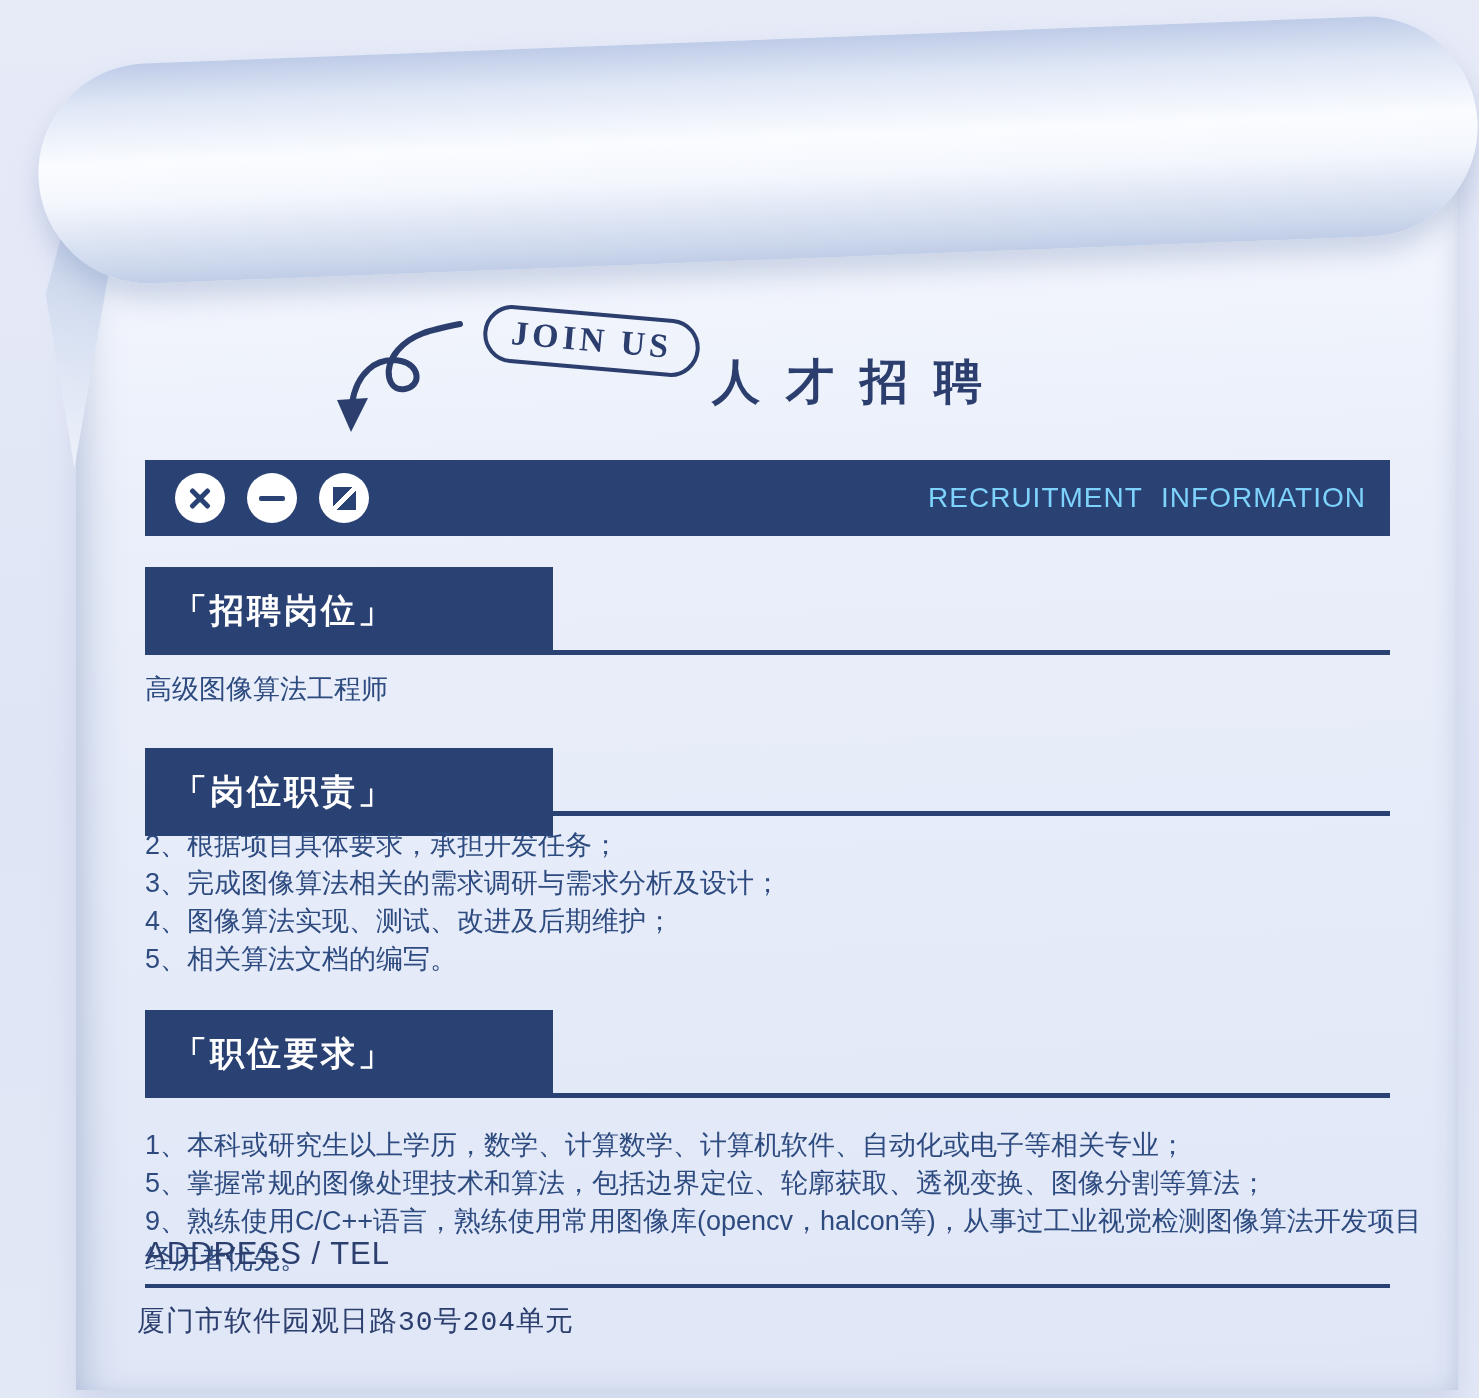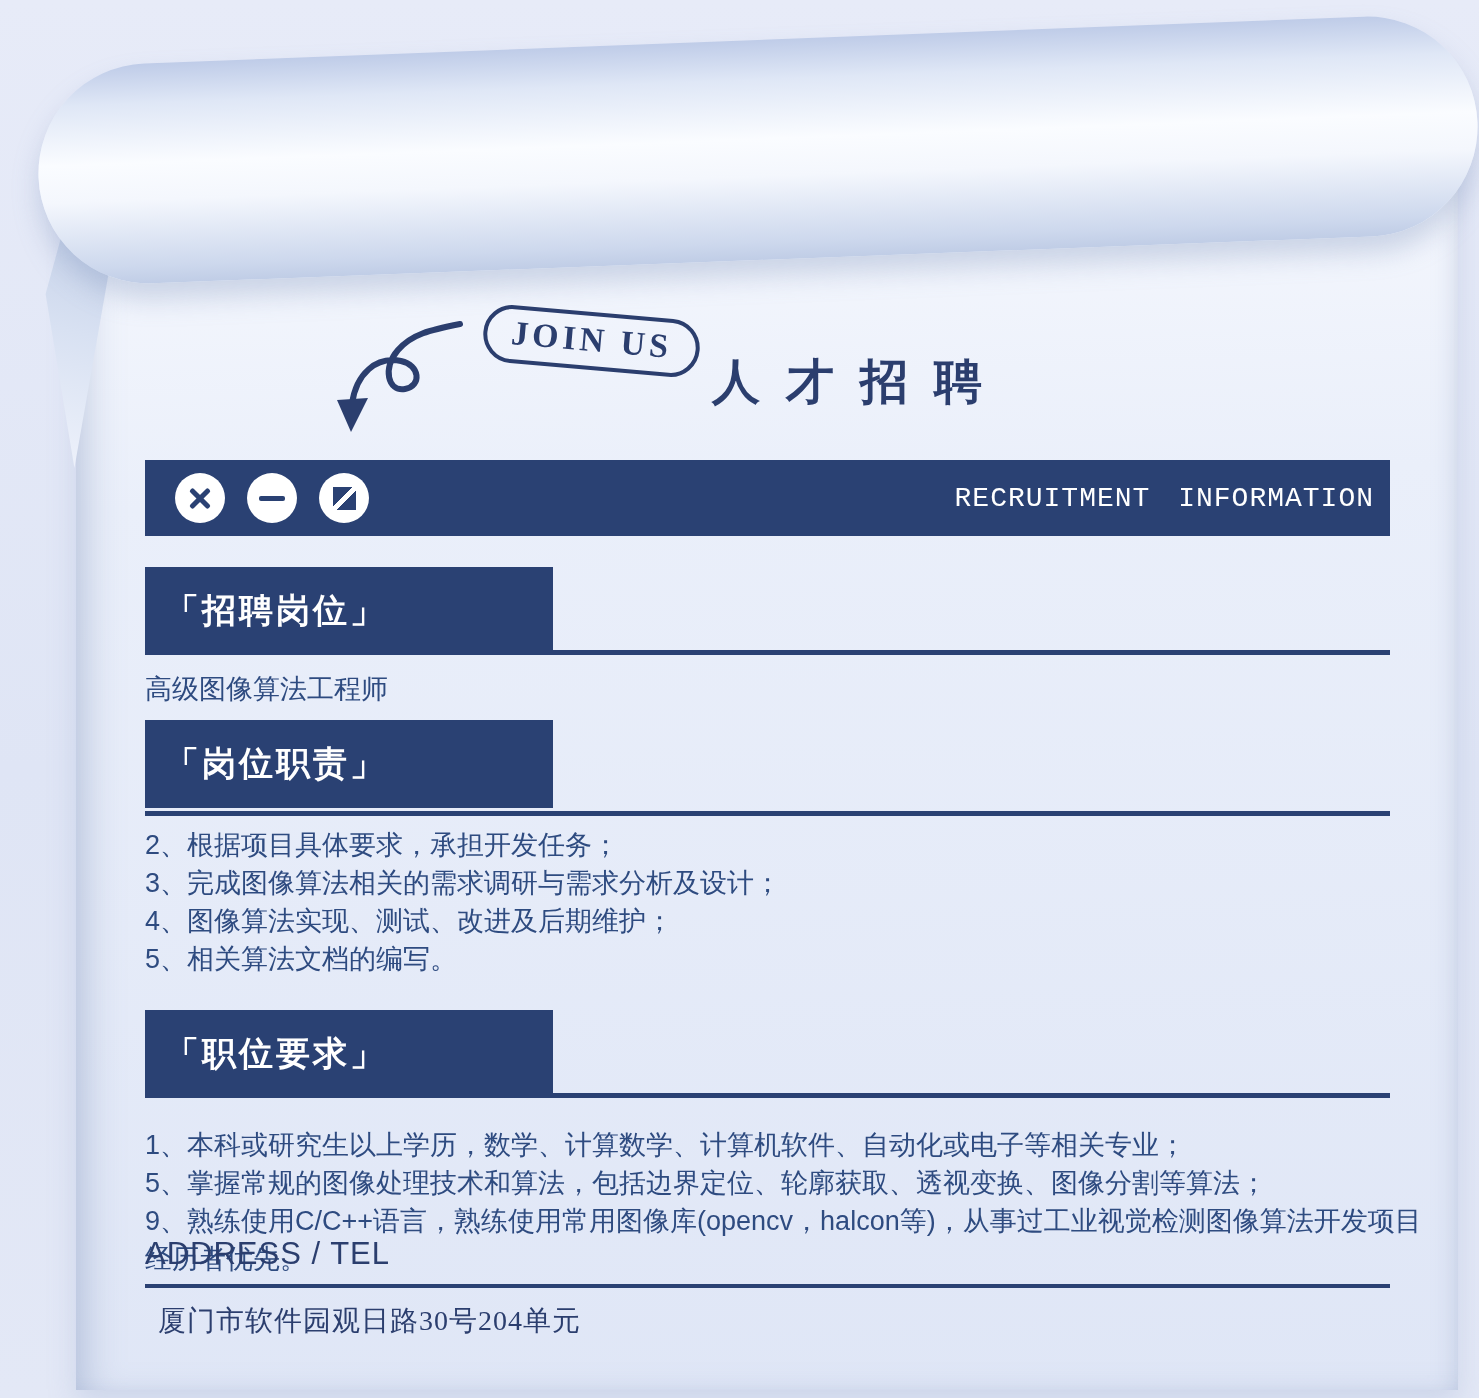--- a/index.html
+++ b/index.html
@@ -55,44 +55,44 @@
     background:#2a4173;border-radius:2px;
   }
   .glyph-close::before{transform:rotate(45deg);}
   .glyph-close::after{transform:rotate(-45deg);}
   .glyph-min{width:26px;height:5px;background:#2a4173;border-radius:2px;}
   .glyph-max{
     width:23px;height:23px;
     background:linear-gradient(135deg,#2a4173 42%,#ffffff 42%,#ffffff 57%,#2a4173 57%);
   }
   .tb-label{
-    margin-left:auto;padding-right:16px;
-    font-family:Liberation Mono, monospace;font-size:28px;color:#ffffff;
+    margin-left:auto;padding-right:24px;
+    font-family:Liberation Sans, sans-serif;font-size:28px;color:#7dd3fc;
     letter-spacing:1px;word-spacing:10px;white-space:nowrap;
   }
   
   .sec-box{
     position:absolute;left:145px;width:408px;height:88px;background:#2a4173;
-    color:#ffffff;display:flex;align-items:center;padding-left:20px;
+    color:#ffffff;display:flex;align-items:center;padding-left:28px;
     box-sizing:border-box;font-family:"Liberation Serif",serif;
     font-size:34px;font-weight:bold;letter-spacing:3px;white-space:nowrap;
   }
   .rule{position:absolute;left:145px;width:1245px;height:5px;background:#2a4173;}
   
   .body-list{position:absolute;left:145px;color:#2e4b80;font-size:27px;line-height:38px;}
   .body-list .line{white-space:normal;}
   .w-wide{width:1300px;}
   .footer-label{
     position:absolute;left:145px;top:1236px;color:#2b3e6e;
     font-family:Liberation Sans, sans-serif;font-size:31px;letter-spacing:1px;
   }
   .footer-rule{position:absolute;left:145px;top:1284px;width:1245px;height:4px;background:#2a4173;}
   .footer-address{
-    position:absolute;left:158px;top:1302px;color:#2b3e6e;
-    font-family:Liberation Serif, serif;font-size:28px;letter-spacing:1px;
+    position:absolute;left:137px;top:1302px;color:#2b3e6e;
+    font-family:Liberation Mono, monospace;font-size:28px;letter-spacing:1px;
   }
 </style>
 </head>
 <body>
 
 <div id="canvas">
 
   <div class="page"></div>
   <div class="curl-left"></div>
   <div class="roll"></div>
@@ -122,21 +122,21 @@
     </div>
     <div class="tb-label">RECRUITMENT INFORMATION</div>
   </div>
 
   <div class="sec-box" style="top:567px;">「招聘岗位」</div>
   <div class="rule" style="top:650px;"></div>
   <div class="body-list" style="top:670px;text-align:center;">
       <div class="line">高级图像算法工程师</div>
     </div>
 
-  <div class="sec-box" style="top:720px;">「岗位职责」</div>
+  <div class="sec-box" style="top:748px;">「岗位职责」</div>
   <div class="rule" style="top:811px;"></div>
   <div class="body-list" style="top:826px;">
       <div class="line">2、根据项目具体要求，承担开发任务；</div>
       <div class="line">3、完成图像算法相关的需求调研与需求分析及设计；</div>
       <div class="line">4、图像算法实现、测试、改进及后期维护；</div>
       <div class="line">5、相关算法文档的编写。</div>
     </div>
 
   <div class="sec-box" style="top:1010px;">「职位要求」</div>
   <div class="rule" style="top:1093px;"></div>

